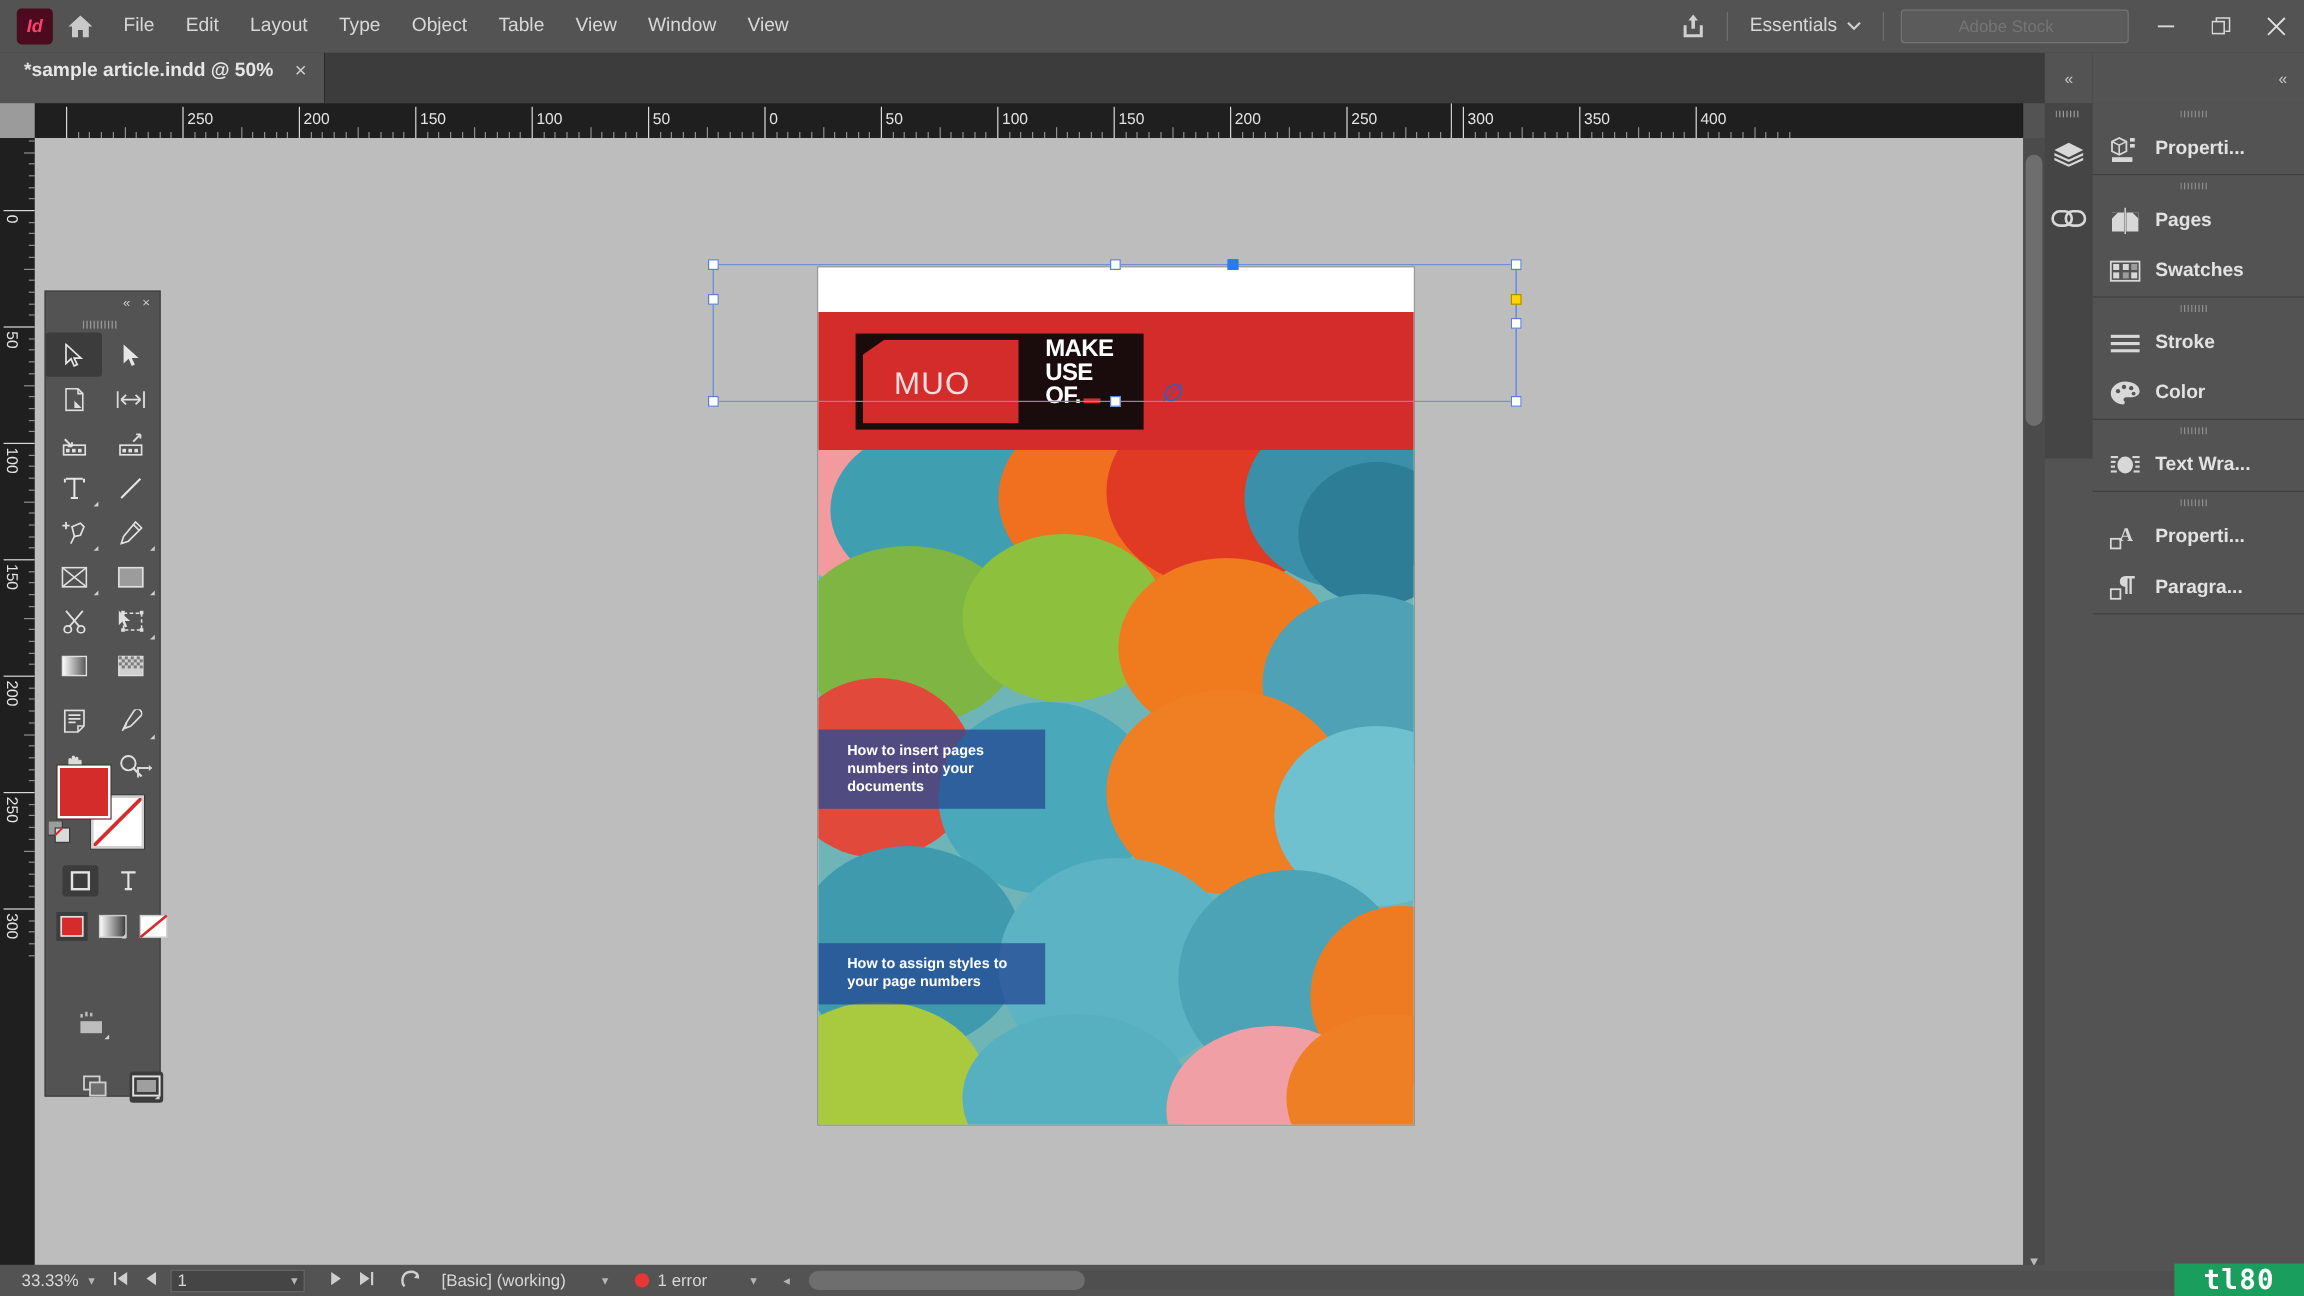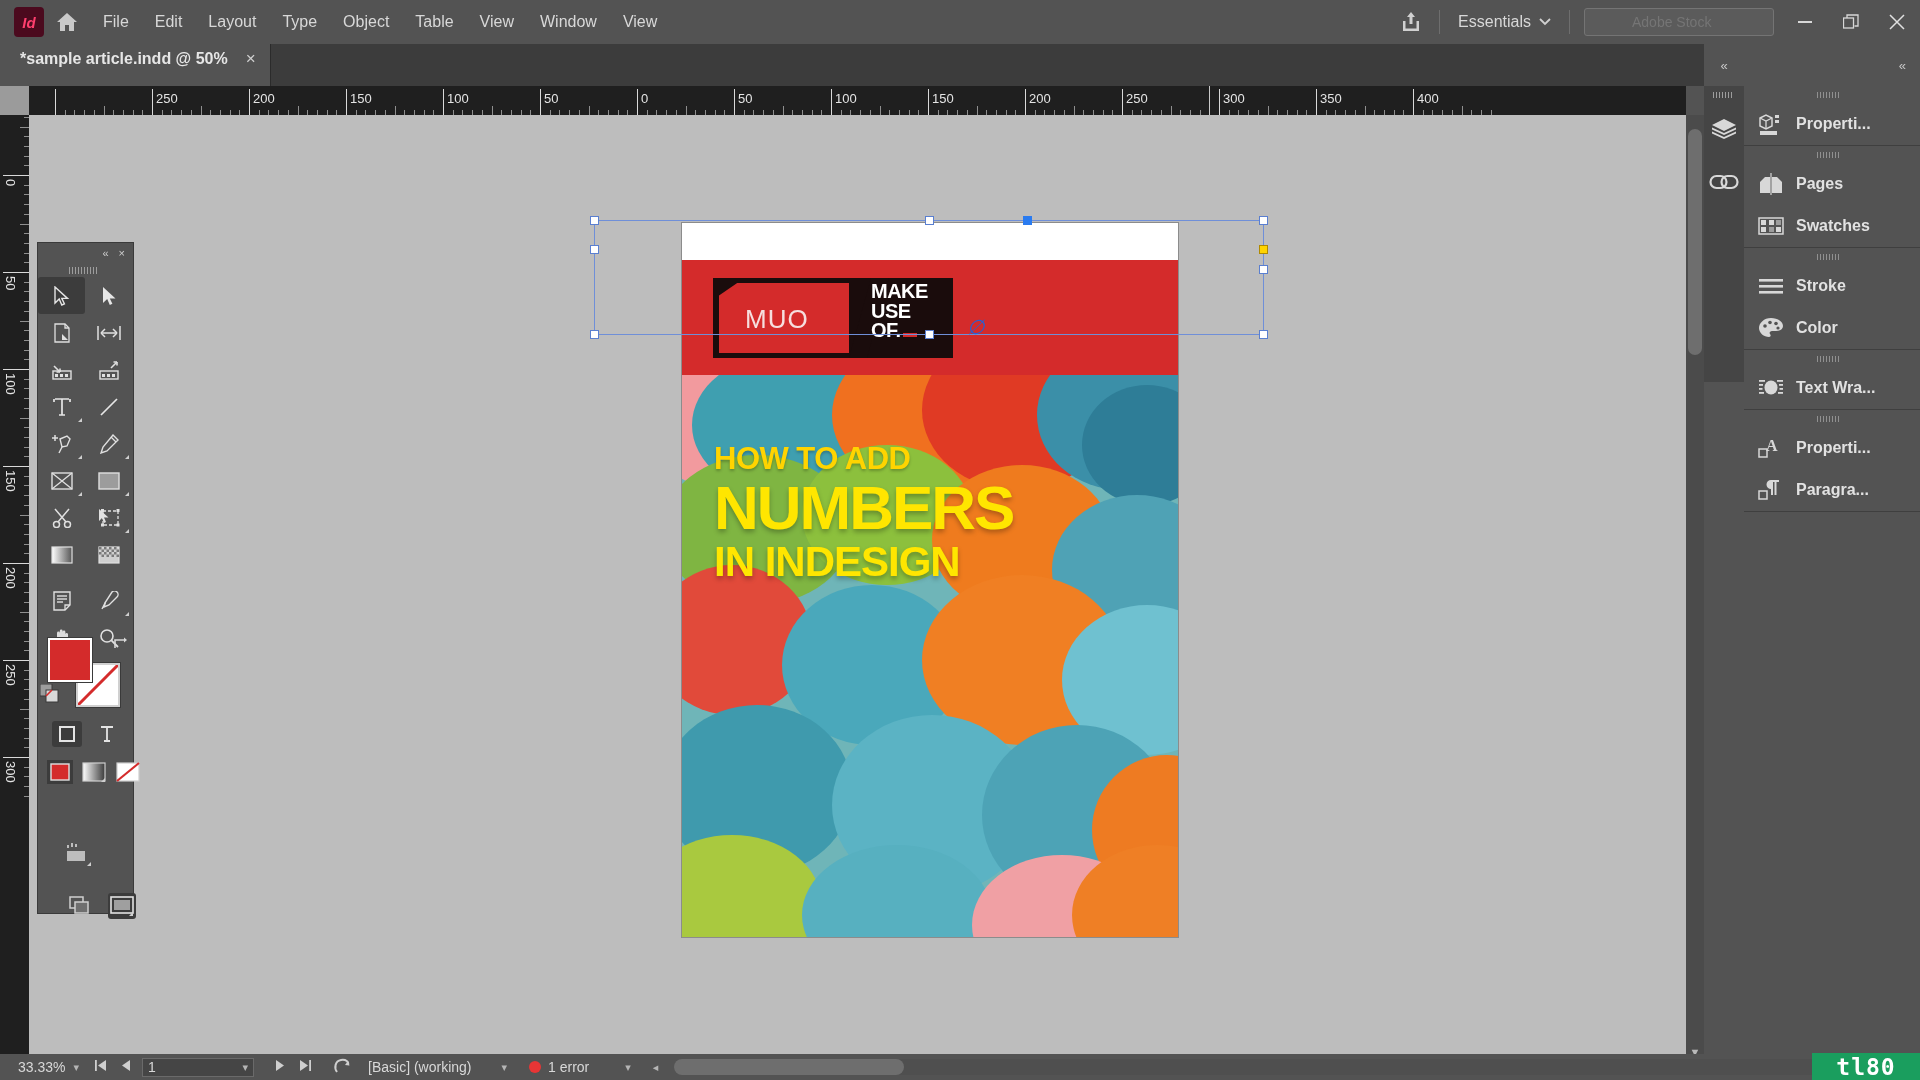--- a/index.html
+++ b/index.html
@@ -523,26 +523,23 @@
       <div class="blob" style="left:380px;top:230px;width:170px;height:150px;background:#6fc1d0;"></div>
       <div class="blob" style="left:-20px;top:330px;width:190px;height:170px;background:#3f9aad;"></div>
       <div class="blob" style="left:150px;top:340px;width:200px;height:180px;background:#5bb3c4;"></div>
       <div class="blob" style="left:300px;top:350px;width:190px;height:180px;background:#4da3b6;"></div>
       <div class="blob" style="left:410px;top:380px;width:150px;height:150px;background:#ee7b22;"></div>
       <div class="blob" style="left:-40px;top:460px;width:180px;height:140px;background:#a9c93f;"></div>
       <div class="blob" style="left:120px;top:470px;width:190px;height:140px;background:#57b0c0;"></div>
       <div class="blob" style="left:290px;top:480px;width:180px;height:140px;background:#f0a0a4;"></div>
       <div class="blob" style="left:390px;top:470px;width:170px;height:140px;background:#ef7f25;"></div>
 
-      <div id="cover-text">
-        <div id="t1">HOW TO ADD</div>
-        <div id="t2">NUMBERS</div>
-        <div id="t3">IN INDESIGN</div>
-      </div>
-
+
+      <div class="bullet-box" style="top:233px;">How to insert pages numbers into your documents</div>
+      <div class="bullet-box" style="top:411px;">How to assign styles to your page numbers</div>
     </div>
   </div>
 
   <div id="anchor-line"></div>
   <div id="anchor-line2"></div>
   <div id="sel-frame">
     <div class="sel-h" style="left:-5px;top:-5px;"></div>
     <div class="sel-h" style="left:330px;top:-5px;"></div>
     <div class="sel-h blue" style="left:428px;top:-5px;"></div>
     <div class="sel-h" style="right:-5px;top:-5px;"></div>

